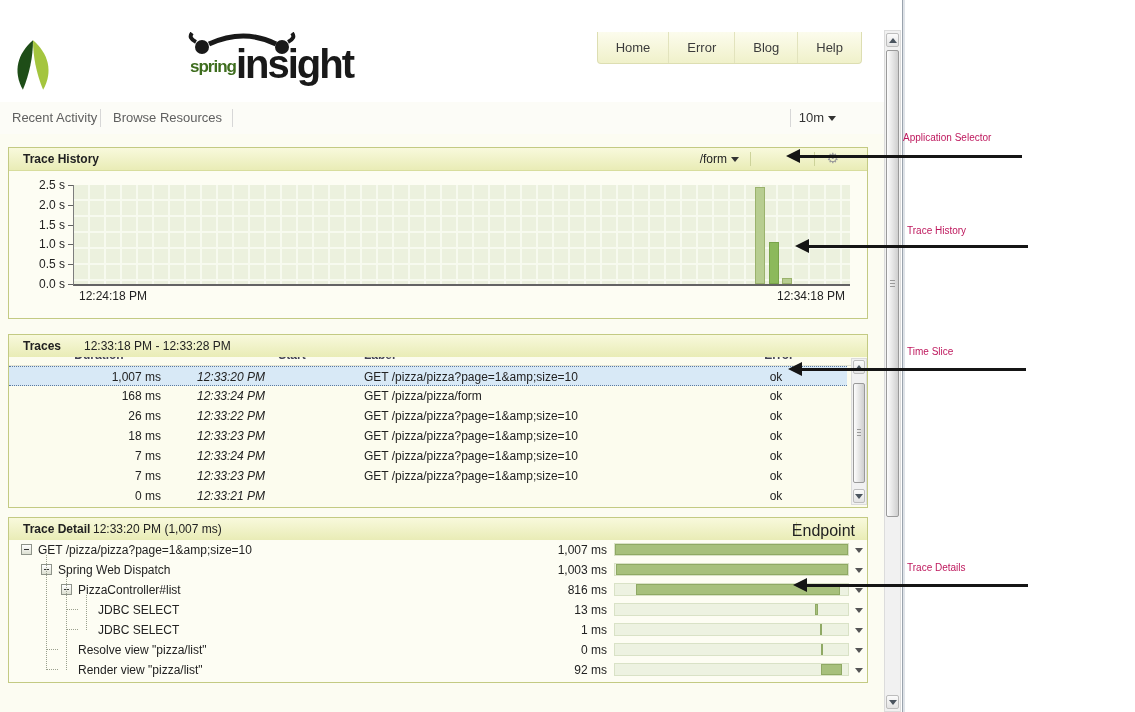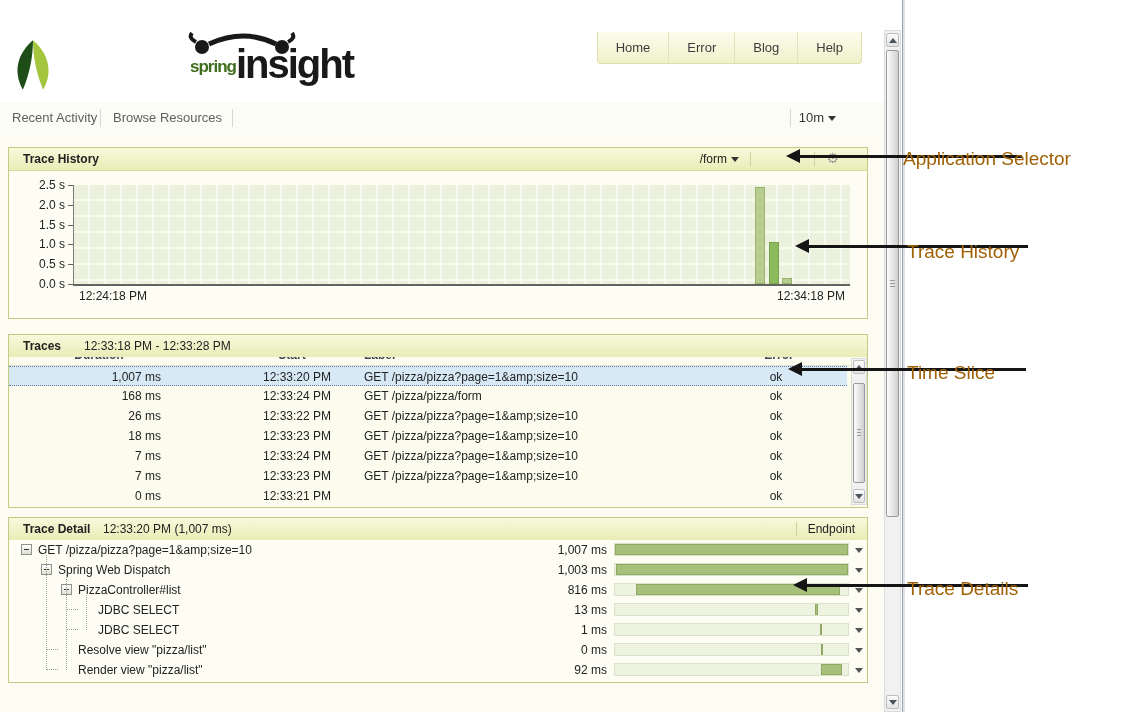--- a/index.html
+++ b/index.html
@@ -66,21 +66,21 @@
   .xlab{position:absolute;font-size:12px;color:#222;top:141px;}
 
   
   .tbody{position:absolute;left:0;top:22px;right:0;bottom:0;background:#fcfcee;overflow:hidden;}
   .colstrip{position:absolute;left:0;top:0;width:100%;height:8px;overflow:hidden;border-bottom:1px solid #e4e4d2;}
   .colhead{position:absolute;top:-9px;font-size:12px;font-weight:bold;color:#445;}
   .trow{position:absolute;left:0;width:838px;height:20px;font-size:12px;color:#222;}
   .trow.sel{background:#d8e9f6;border-top:1px dotted #5b7aa0;border-bottom:1px dotted #5b7aa0;box-sizing:border-box;}
   .tcell{position:absolute;top:3px;white-space:nowrap;}
   .c-dur{left:20px;width:132px;text-align:right;}
-  .c-start{left:200px;width:122px;text-align:right;}
+  .c-start{left:188px;width:122px;font-style:italic;}
   .c-label{left:355px;width:390px;}
   .c-ok{left:742px;width:50px;text-align:center;}
 
   
   .sb{position:absolute;background:#f1f1f1;border:1px solid #dcdcdc;box-sizing:border-box;}
   .sb-btn{position:absolute;left:1px;right:1px;height:14px;background:linear-gradient(#fbfbfb,#e3e3e3);
     border:1px solid #bdbdbd;border-radius:2px;box-sizing:border-box;}
   .sb-arrow{width:0;height:0;margin:4px auto 0;border-left:4px solid transparent;border-right:4px solid transparent;}
   .sb-arrow.up{border-bottom:5px solid #4a545e;}
   .sb-arrow.dn{border-top:5px solid #4a545e;}
@@ -96,24 +96,24 @@
     box-sizing:border-box;cursor:pointer;}
   .ebox::after{content:"";display:block;width:5px;height:1px;background:#333;margin:4px auto 0;}
   .dlabel{position:absolute;top:3px;white-space:nowrap;}
   .ddur{position:absolute;right:260px;top:3px;}
   .dbar{position:absolute;left:605px;top:3px;width:235px;height:13px;background:#edf2e1;border:1px solid #d9e2c6;box-sizing:border-box;}
   .dfill{position:absolute;top:0;bottom:0;background:#a7c07c;border:1px solid #8fa964;box-sizing:border-box;min-width:2px;}
   .dcaret{position:absolute;left:846px;top:8px;width:0;height:0;border-left:4px solid transparent;border-right:4px solid transparent;
     border-top:5px solid #555;cursor:pointer;}
   .lconn{position:absolute;border-bottom:1px dotted #9aa08e;width:12px;}
   .vconn{position:absolute;border-left:1px dotted #9aa08e;width:0;}
-  .endpoint{position:absolute;right:12px;top:4px;font-size:12px;color:#222;}
-
-  
-  .ann-label{position:absolute;font-size:19px;color:#a16207;white-space:nowrap;z-index:60;margin-top:16px;}
+  .endpoint{position:absolute;right:12px;top:4px;font-size:16px;color:#222;}
+
+  
+  .ann-label{position:absolute;font-size:10px;color:#be185d;white-space:nowrap;z-index:60;}
   .ann-line{position:absolute;height:3px;background:#151515;z-index:59;}
   .ann-head{position:absolute;width:0;height:0;border-top:7px solid transparent;border-bottom:7px solid transparent;
     border-right:14px solid #151515;z-index:59;}
 </style>
 </head>
 <body>
 
 <div class="stage">
   <div class="browser">
 
@@ -250,21 +250,21 @@
               <div class="tcell c-dur">0 ms</div>
               <div class="tcell c-start">12:33:21 PM</div>
               <div class="tcell c-ok">ok</div>
             </div>
           </div>
       </div>
 
       <div class="panel" style="top:383px;height:166px;">
         <div class="phead">
           <span class="ptitle">Trace Detail</span>
-          <span class="psub" style="left:94px">12:33:20 PM (1,007 ms)</span>
+          <span class="psub" style="left:84px">12:33:20 PM (1,007 ms)</span>
           <span class="hsep" style="right:70px"></span>
           <span class="endpoint">Endpoint</span>
         </div>
         <div class="dbody" id="detail-body">
             <div class="drow" style="top: 0px;">
               <div class="ebox" style="left: 12px;"></div>
               <div class="dlabel" style="left: 29px;">GET /pizza/pizza?page=1&amp;amp;size=10</div>
               <div class="ddur">1,007 ms</div>
               <div class="dbar">
                 <div class="dfill" style="left: 0%; width: 100%;"></div>

